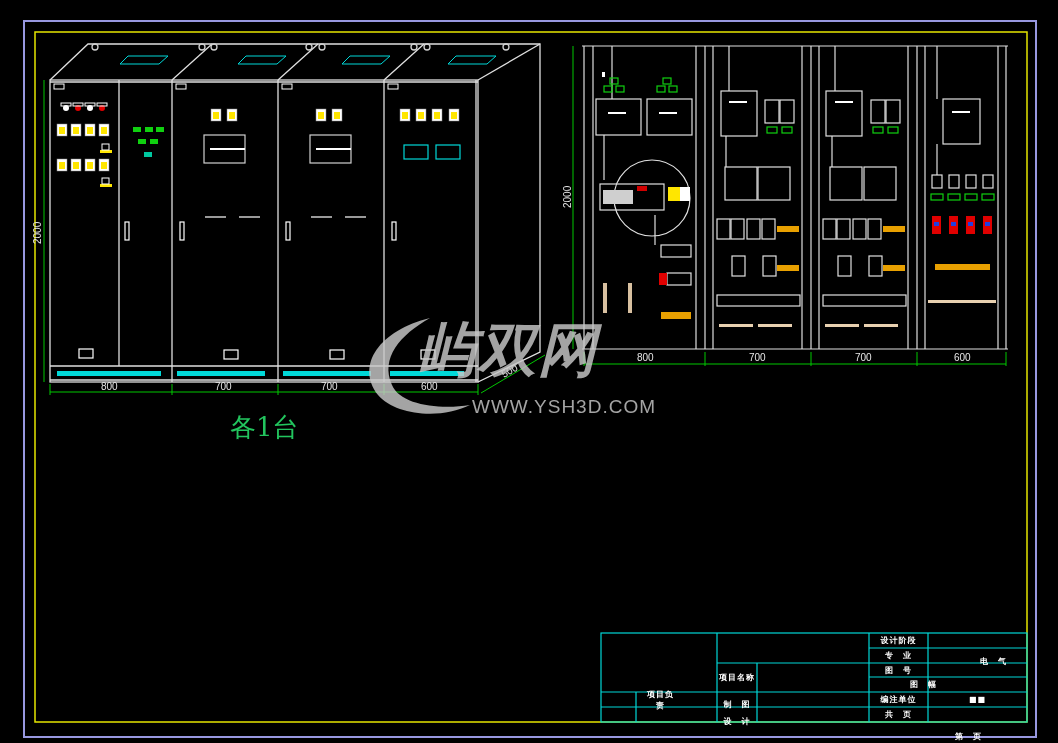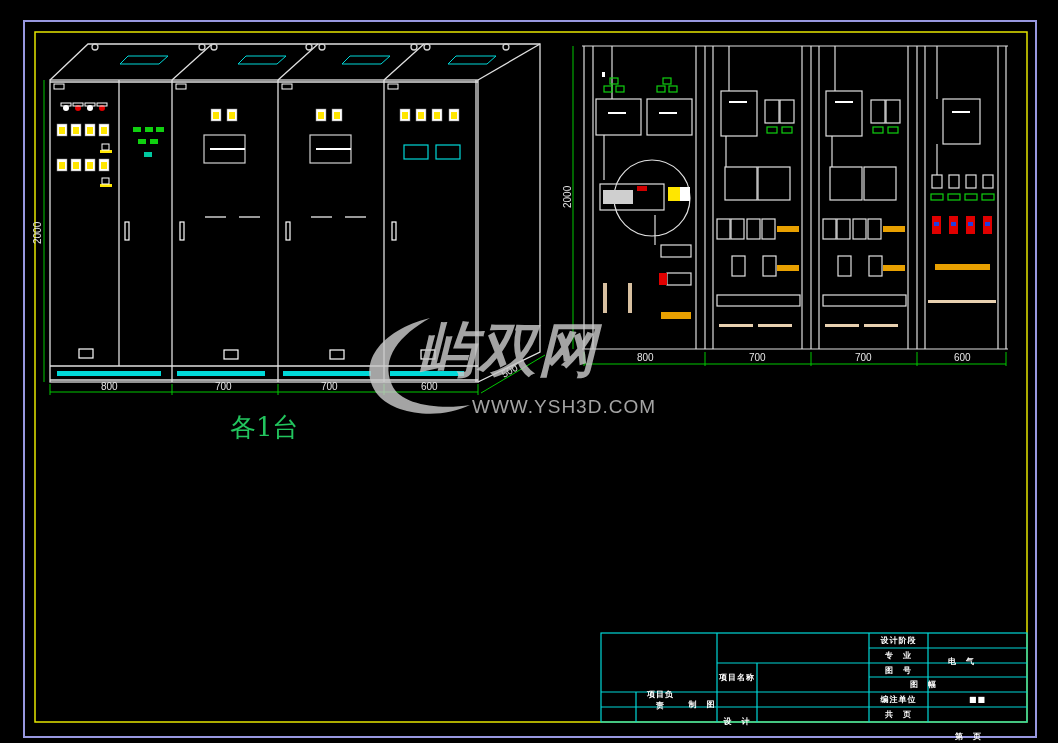--- a/index.html
+++ b/index.html
@@ -337,24 +337,24 @@
   </g>
 </svg>
 
 <div class="qty">各1台</div>
 
 <div class="wm" style="left:418px;top:312px;font-size:58px;font-style:italic;letter-spacing:2px;">屿双网</div>
 <div class="wm" style="left:472px;top:396px;font-size:19px;font-weight:normal;letter-spacing:1px;">WWW.YSH3D.COM</div>
 
 <div class="tb" style="left:869px;top:633px;width:59px;height:15px;">设计阶段</div>
 <div class="tb" style="left:869px;top:648px;width:59px;height:15px;">专　业</div>
-<div class="tb" style="left:912px;top:648px;width:99px;height:26px;">电　气</div>
+<div class="tb" style="left:944px;top:648px;width:99px;height:26px;">电　气</div>
 <div class="tb" style="left:869px;top:663px;width:59px;height:14px;">图　号</div>
 <div class="tb" style="left:869px;top:677px;width:39px;height:15px;margin-left:35px;">图　幅</div>
 <div class="tb" style="left:869px;top:692px;width:59px;height:15px;">编注单位</div>
 <div class="tb" style="left:928px;top:692px;width:99px;height:15px;">■■</div>
 <div class="tb" style="left:869px;top:707px;width:59px;height:15px;">共　页</div>
 <div class="tb" style="left:928px;top:729px;width:81px;height:15px;">第　页</div>
 <div class="tb" style="left:717px;top:663px;width:40px;height:29px;">项目名称</div>
-<div class="tb" style="left:682px;top:692px;width:40px;height:25px;">制　图</div>
+<div class="tb" style="left:717px;top:692px;width:40px;height:25px;">制　图</div>
 <div class="tb" style="left:717px;top:707px;width:40px;height:29px;">设　计</div>
 <div class="tb" style="left:601px;top:692px;width:35px;height:15px;padding-left:42px;">项目负责</div>
 <div class="tb" style="left:601px;top:707px;width:35px;height:15px;margin-top:33px;">审　核</div>
 
 </body></html>

